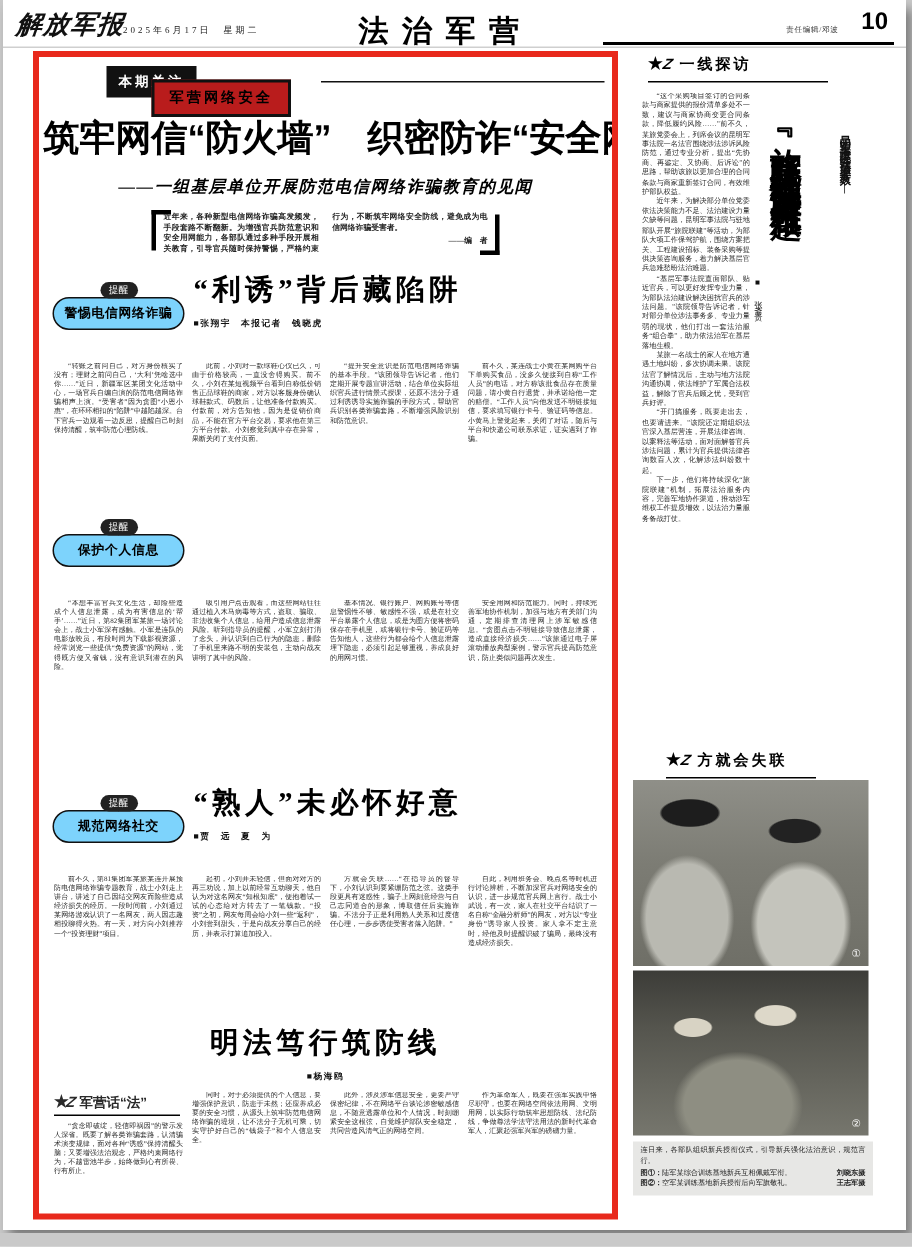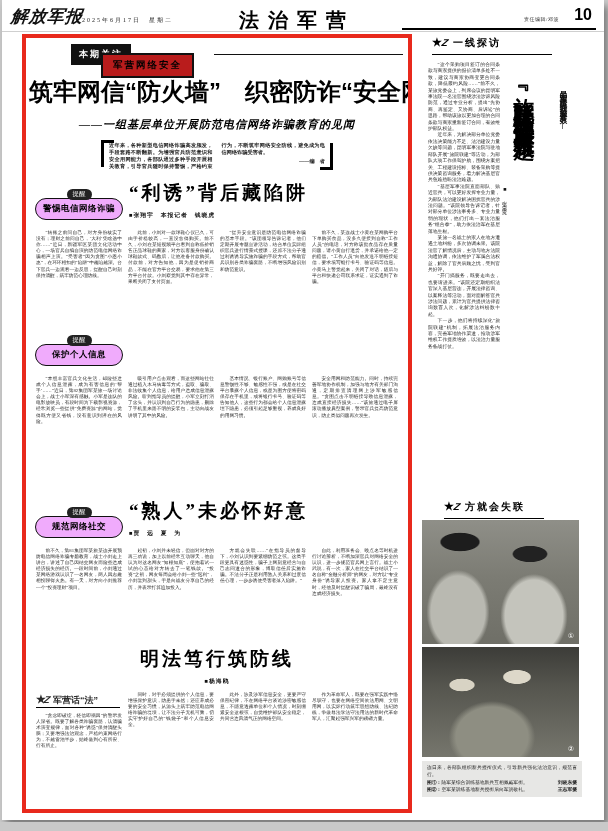--- a/index.html
+++ b/index.html
@@ -84,22 +84,22 @@
   .tag-bubble{
     display:inline-block;background:#222;color:#fff;border-radius:7px;
     font-family:"Liberation Sans",sans-serif;font-size:6.5px;padding:1px 6px;
     position:relative;z-index:2;
   }
   .tag-bubble::after{
     content:'';position:absolute;left:9px;bottom:-3px;
     border:3px solid transparent;border-top-color:#222;
   }
   .badge-pill{
-    margin:-2px auto 4px auto;width:82px;
-    border:1.4px solid #111;border-radius:11px;background:#f0abfc;
+    margin:-2px auto 16px auto;width:82px;
+    border:1.4px solid #111;border-radius:11px;background:#7dd3fc;
     font-family:"Liberation Sans",sans-serif;font-weight:bold;font-size:8.5px;
     padding:4px 2px;letter-spacing:.5px;position:relative;z-index:1;
   }
   .sec-title-zone{flex:1;text-align:left;padding-right:26px;}
   .sec-title{
     font-family:"Liberation Serif",serif;font-weight:900;
     font-size:19px;letter-spacing:3px;color:#000;margin-top:4px;white-space:nowrap;
   }
   .sec-byline{font-size:5.8px;font-weight:bold;color:#111;margin-top:5px;letter-spacing:1px;}
   .sec-cols{

